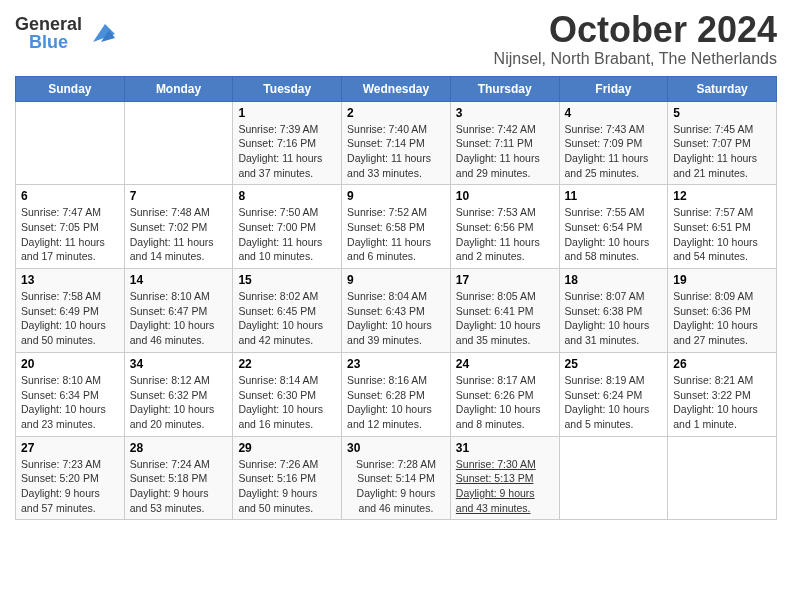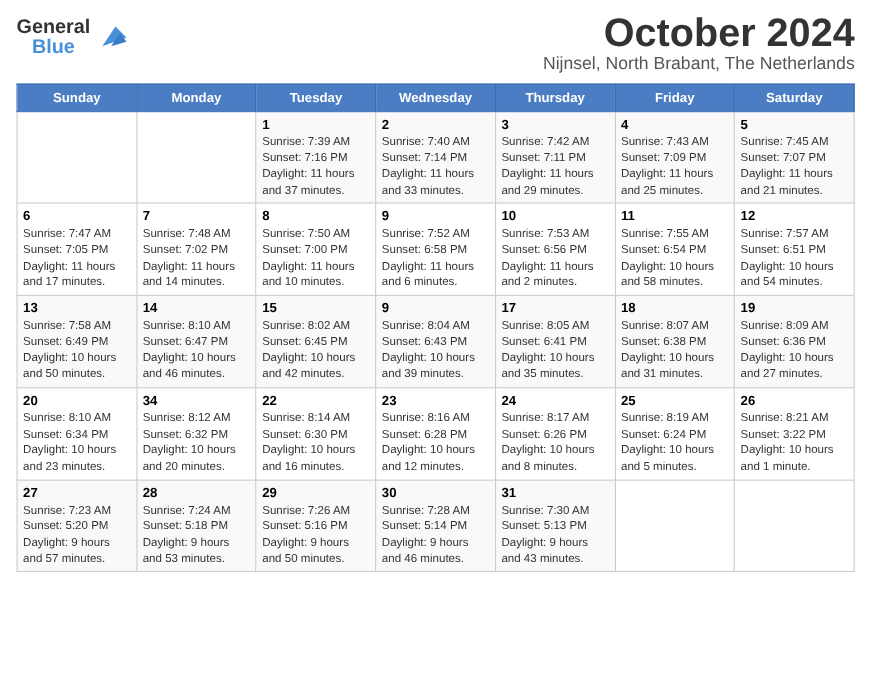--- a/index.html
+++ b/index.html
@@ -308,27 +308,27 @@
 Daylight: 9 hours and 53 minutes.</div>
         </td>
         <td>
           <span class="day-number">29</span>
           <div class="day-info" style="white-space: pre-line;">Sunrise: 7:26 AM
 Sunset: 5:16 PM
 Daylight: 9 hours and 50 minutes.</div>
         </td>
         <td>
           <span class="day-number">30</span>
-          <div class="day-info" style="white-space: pre-line;">Sunrise: 7:28 AM
+          <div class="day-info" style="white-space: pre-line; text-align: center;">Sunrise: 7:28 AM
 Sunset: 5:14 PM
 Daylight: 9 hours and 46 minutes.</div>
         </td>
         <td>
           <span class="day-number">31</span>
-          <div class="day-info" style="white-space: pre-line;">Sunrise: 7:30 AM
+          <div class="day-info" style="white-space: pre-line; text-decoration: underline;">Sunrise: 7:30 AM
 Sunset: 5:13 PM
 Daylight: 9 hours and 43 minutes.</div>
         </td>
         <td class="empty-cell"></td>
         <td class="empty-cell"></td>
       </tr>
     </tbody>
 </table>
 
 </body></html>

